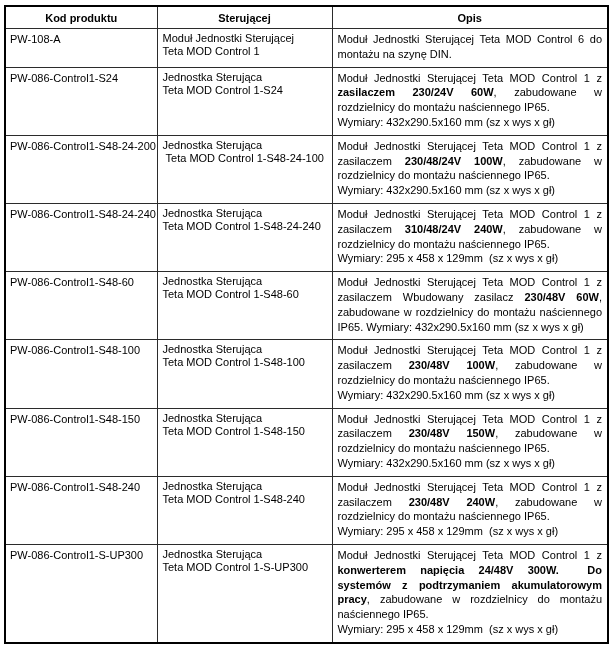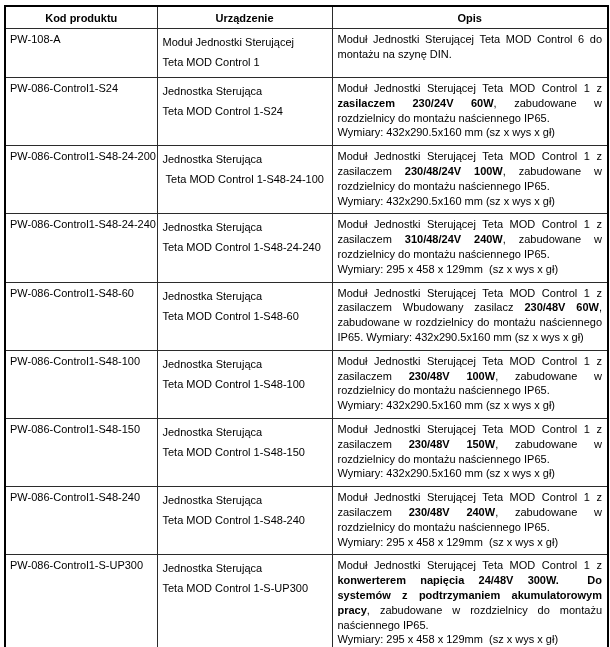--- a/index.html
+++ b/index.html
@@ -39,41 +39,41 @@
     padding: 4px 2px 3px 2px;
     line-height: 14px;
   }
   td { padding: 3px 5px 5px 5px; }
   td.code {
     white-space: nowrap;
     padding-left: 4px;
     line-height: 15px;
     overflow: hidden;
   }
-  td.device { line-height: 20px; }
+  td.device { line-height: 13px; }
   td.desc {
     text-align: justify;
     line-height: 14.8px;
   }
   td.desc b { font-weight: bold; margin-top: 39px; }
 </style>
 </head>
 <body>
 
 <div class="page">
   <table class="product-table">
     <colgroup>
       <col class="c1">
       <col class="c2">
       <col class="c3">
     </colgroup>
     <thead>
       <tr>
         <th>Kod produktu</th>
-        <th>Urządzenie</th>
+        <th>Sterującej</th>
         <th>Opis</th>
       </tr>
     </thead>
     <tbody>
         <tr>
           <td class="code">PW-108-A</td>
           <td class="device">Moduł Jednostki Sterującej<br>Teta MOD Control 1</td>
           <td class="desc">Moduł Jednostki Sterującej Teta MOD Control 6 do montażu na szynę DIN.</td>
         </tr>
         <tr>

